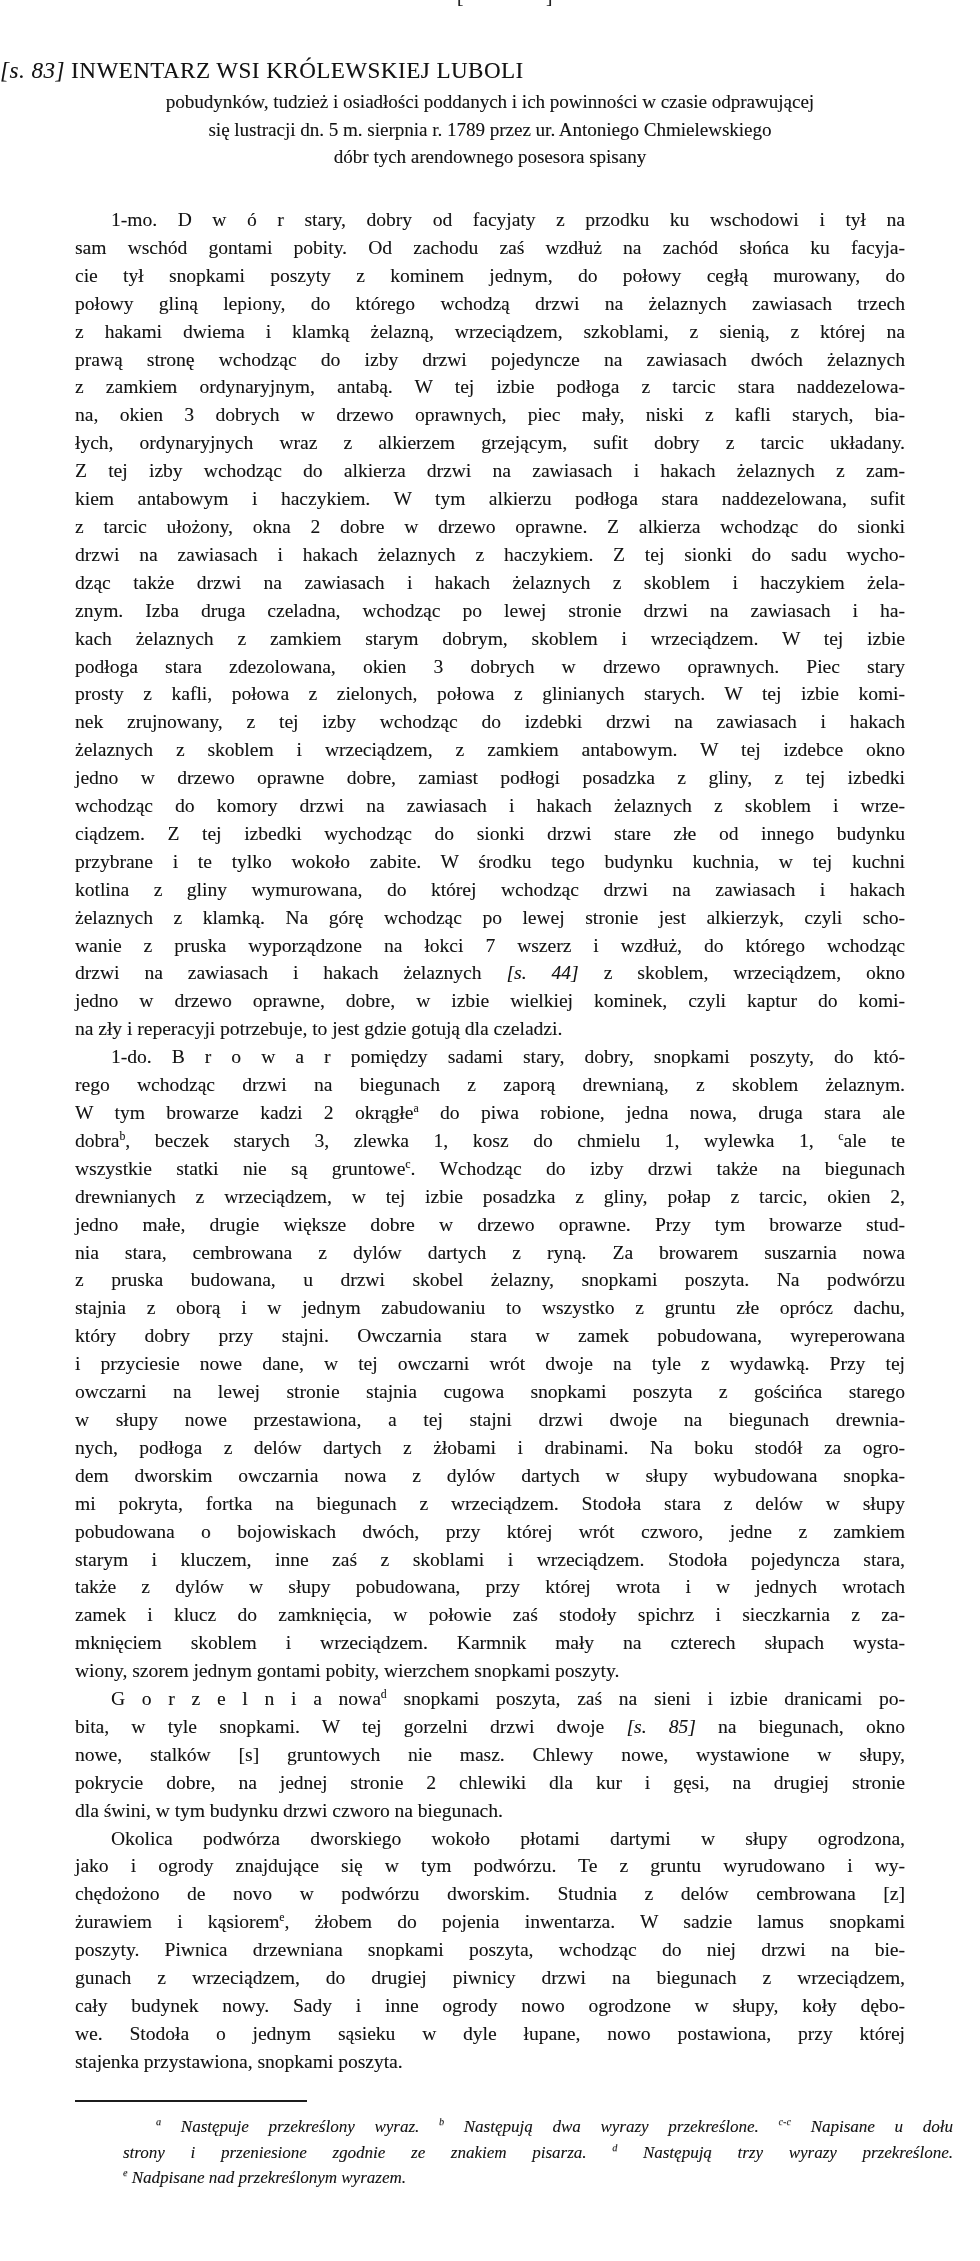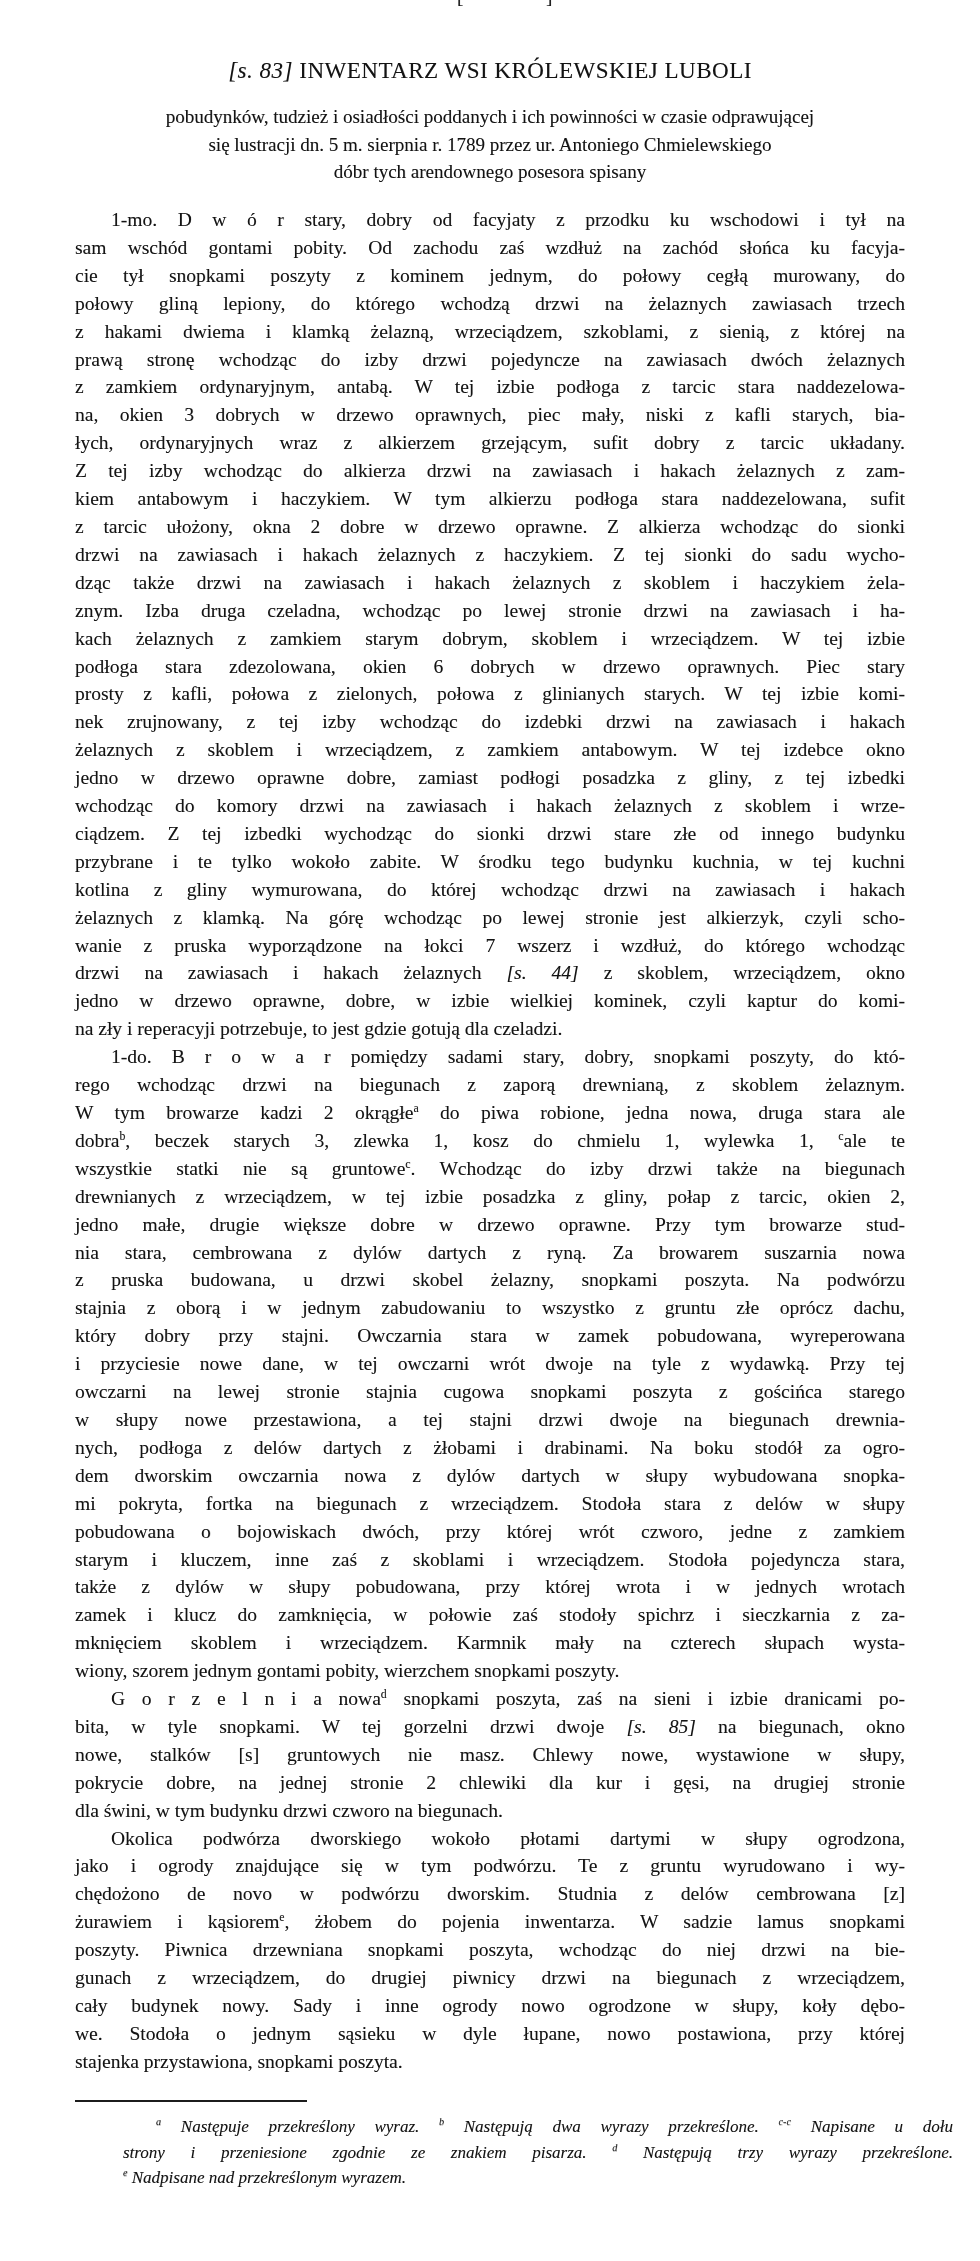--- a/index.html
+++ b/index.html
@@ -13,24 +13,24 @@
     text-shadow:0.3px 0.3px 0 rgba(0,0,0,0.30);
   }
   
   .header-clip { position:absolute; top:0; left:0; width:100%; height:8px; overflow:hidden; }
   .hfrag { position:absolute; top:-14px; font-size:19px; }
   .hfrag.hl { left:457px; }
   .hfrag.hr { left:546px; }
 
   .title {
     position:absolute; top:58px; left:0; width:980px;
-    text-align:center; font-size:23px; letter-spacing:0.5px; white-space:nowrap;
+    font-size:23px; letter-spacing:0.5px; white-space:nowrap;
   }
   .subtitle {
-    position:absolute; top:103px; left:0; width:980px;
+    position:absolute; top:88px; left:0; width:980px;
     text-align:center; font-size:19px; line-height:27.5px;
   }
   .body-block {
     position:absolute; top:206px; left:75px; width:830px;
     font-size:19.5px; line-height:27.9px;
   }
   .line { text-align:justify; text-align-last:justify; }
   .line.last { text-align-last:left; }
   .para .line.first { text-indent:36px; }
   .sup { vertical-align:super; font-size:0.6em; line-height:0; }
@@ -78,21 +78,21 @@
         <div class="line">z zamkiem ordynaryjnym, antabą. W tej izbie podłoga z tarcic stara naddezelowa-</div>
         <div class="line">na, okien 3 dobrych w drzewo oprawnych, piec mały, niski z kafli starych, bia-</div>
         <div class="line">łych, ordynaryjnych wraz z alkierzem grzejącym, sufit dobry z tarcic układany.</div>
         <div class="line">Z tej izby wchodząc do alkierza drzwi na zawiasach i hakach żelaznych z zam-</div>
         <div class="line">kiem antabowym i haczykiem. W tym alkierzu podłoga stara naddezelowana, sufit</div>
         <div class="line">z tarcic ułożony, okna 2 dobre w drzewo oprawne. Z alkierza wchodząc do sionki</div>
         <div class="line">drzwi na zawiasach i hakach żelaznych z haczykiem. Z tej sionki do sadu wycho-</div>
         <div class="line">dząc także drzwi na zawiasach i hakach żelaznych z skoblem i haczykiem żela-</div>
         <div class="line">znym. Izba druga czeladna, wchodząc po lewej stronie drzwi na zawiasach i ha-</div>
         <div class="line">kach żelaznych z zamkiem starym dobrym, skoblem i wrzeciądzem. W tej izbie</div>
-        <div class="line">podłoga stara zdezolowana, okien 6 dobrych w drzewo oprawnych. Piec stary</div>
+        <div class="line">podłoga stara zdezolowana, okien 3 dobrych w drzewo oprawnych. Piec stary</div>
         <div class="line">prosty z kafli, połowa z zielonych, połowa z glinianych starych. W tej izbie komi-</div>
         <div class="line">nek zrujnowany, z tej izby wchodząc do izdebki drzwi na zawiasach i hakach</div>
         <div class="line">żelaznych z skoblem i wrzeciądzem, z zamkiem antabowym. W tej izdebce okno</div>
         <div class="line">jedno w drzewo oprawne dobre, zamiast podłogi posadzka z gliny, z tej izbedki</div>
         <div class="line">wchodząc do komory drzwi na zawiasach i hakach żelaznych z skoblem i wrze-</div>
         <div class="line">ciądzem. Z tej izbedki wychodząc do sionki drzwi stare złe od innego budynku</div>
         <div class="line">przybrane i te tylko wokoło zabite. W środku tego budynku kuchnia, w tej kuchni</div>
         <div class="line">kotlina z gliny wymurowana, do której wchodząc drzwi na zawiasach i hakach</div>
         <div class="line">żelaznych z klamką. Na górę wchodząc po lewej stronie jest alkierzyk, czyli scho-</div>
         <div class="line">wanie z pruska wyporządzone na łokci 7 wszerz i wzdłuż, do którego wchodząc</div>

